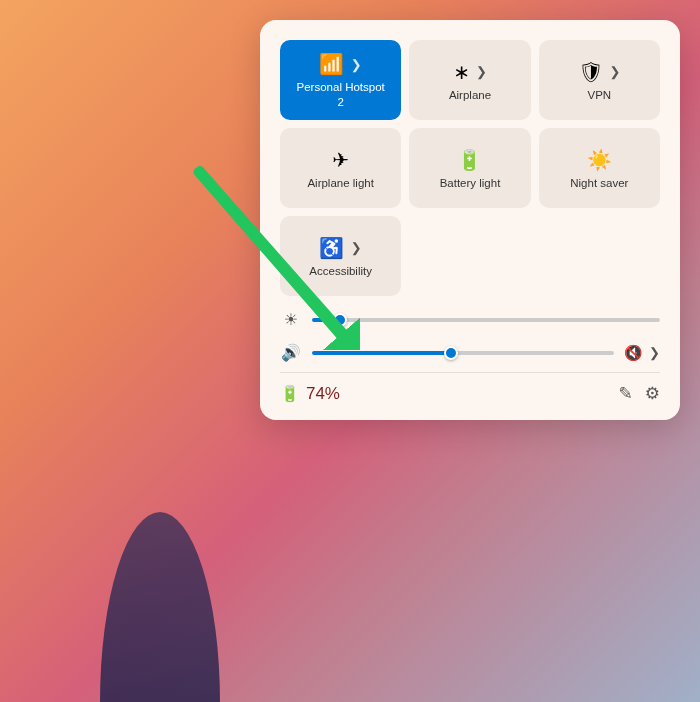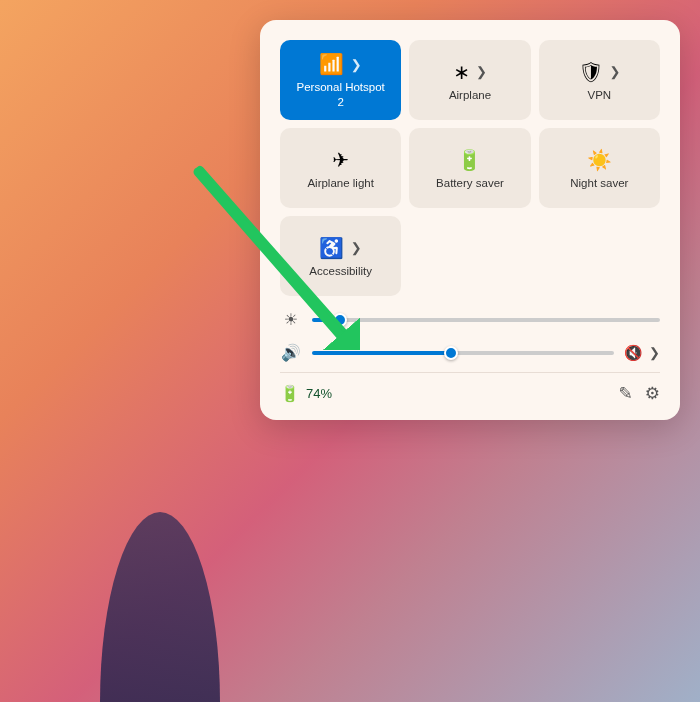--- a/index.html
+++ b/index.html
@@ -193,22 +193,22 @@
       align-items: center;
       gap: 6px;
     }
 
     .battery-icon {
       font-size: 16px;
       color: #333;
     }
 
     .battery-text {
-      font-size: 13px;
-      color: #14532d;
+      font-size: 17px;
+      color: #7f1d1d;
       font-weight: 500;
       text-align: right;
     }
 
     .bottom-icons {
       display: flex;
       align-items: center;
       gap: 12px;
     }
 
@@ -270,21 +270,21 @@
       <div class="tile-inner">
         <span class="tile-icon">✈</span>
       </div>
       <span class="tile-label">Airplane light</span>
     </div>
 
     <div class="tile">
       <div class="tile-inner">
         <span class="tile-icon">🔋</span>
       </div>
-      <span class="tile-label">Battery saver</span>
+      <span class="tile-label">Battery light</span>
     </div>
 
     <div class="tile">
       <div class="tile-inner">
         <span class="tile-icon">☀️</span>
       </div>
       <span class="tile-label">Night saver</span>
     </div>
 
     <div class="tile" style="grid-column: 1;">

